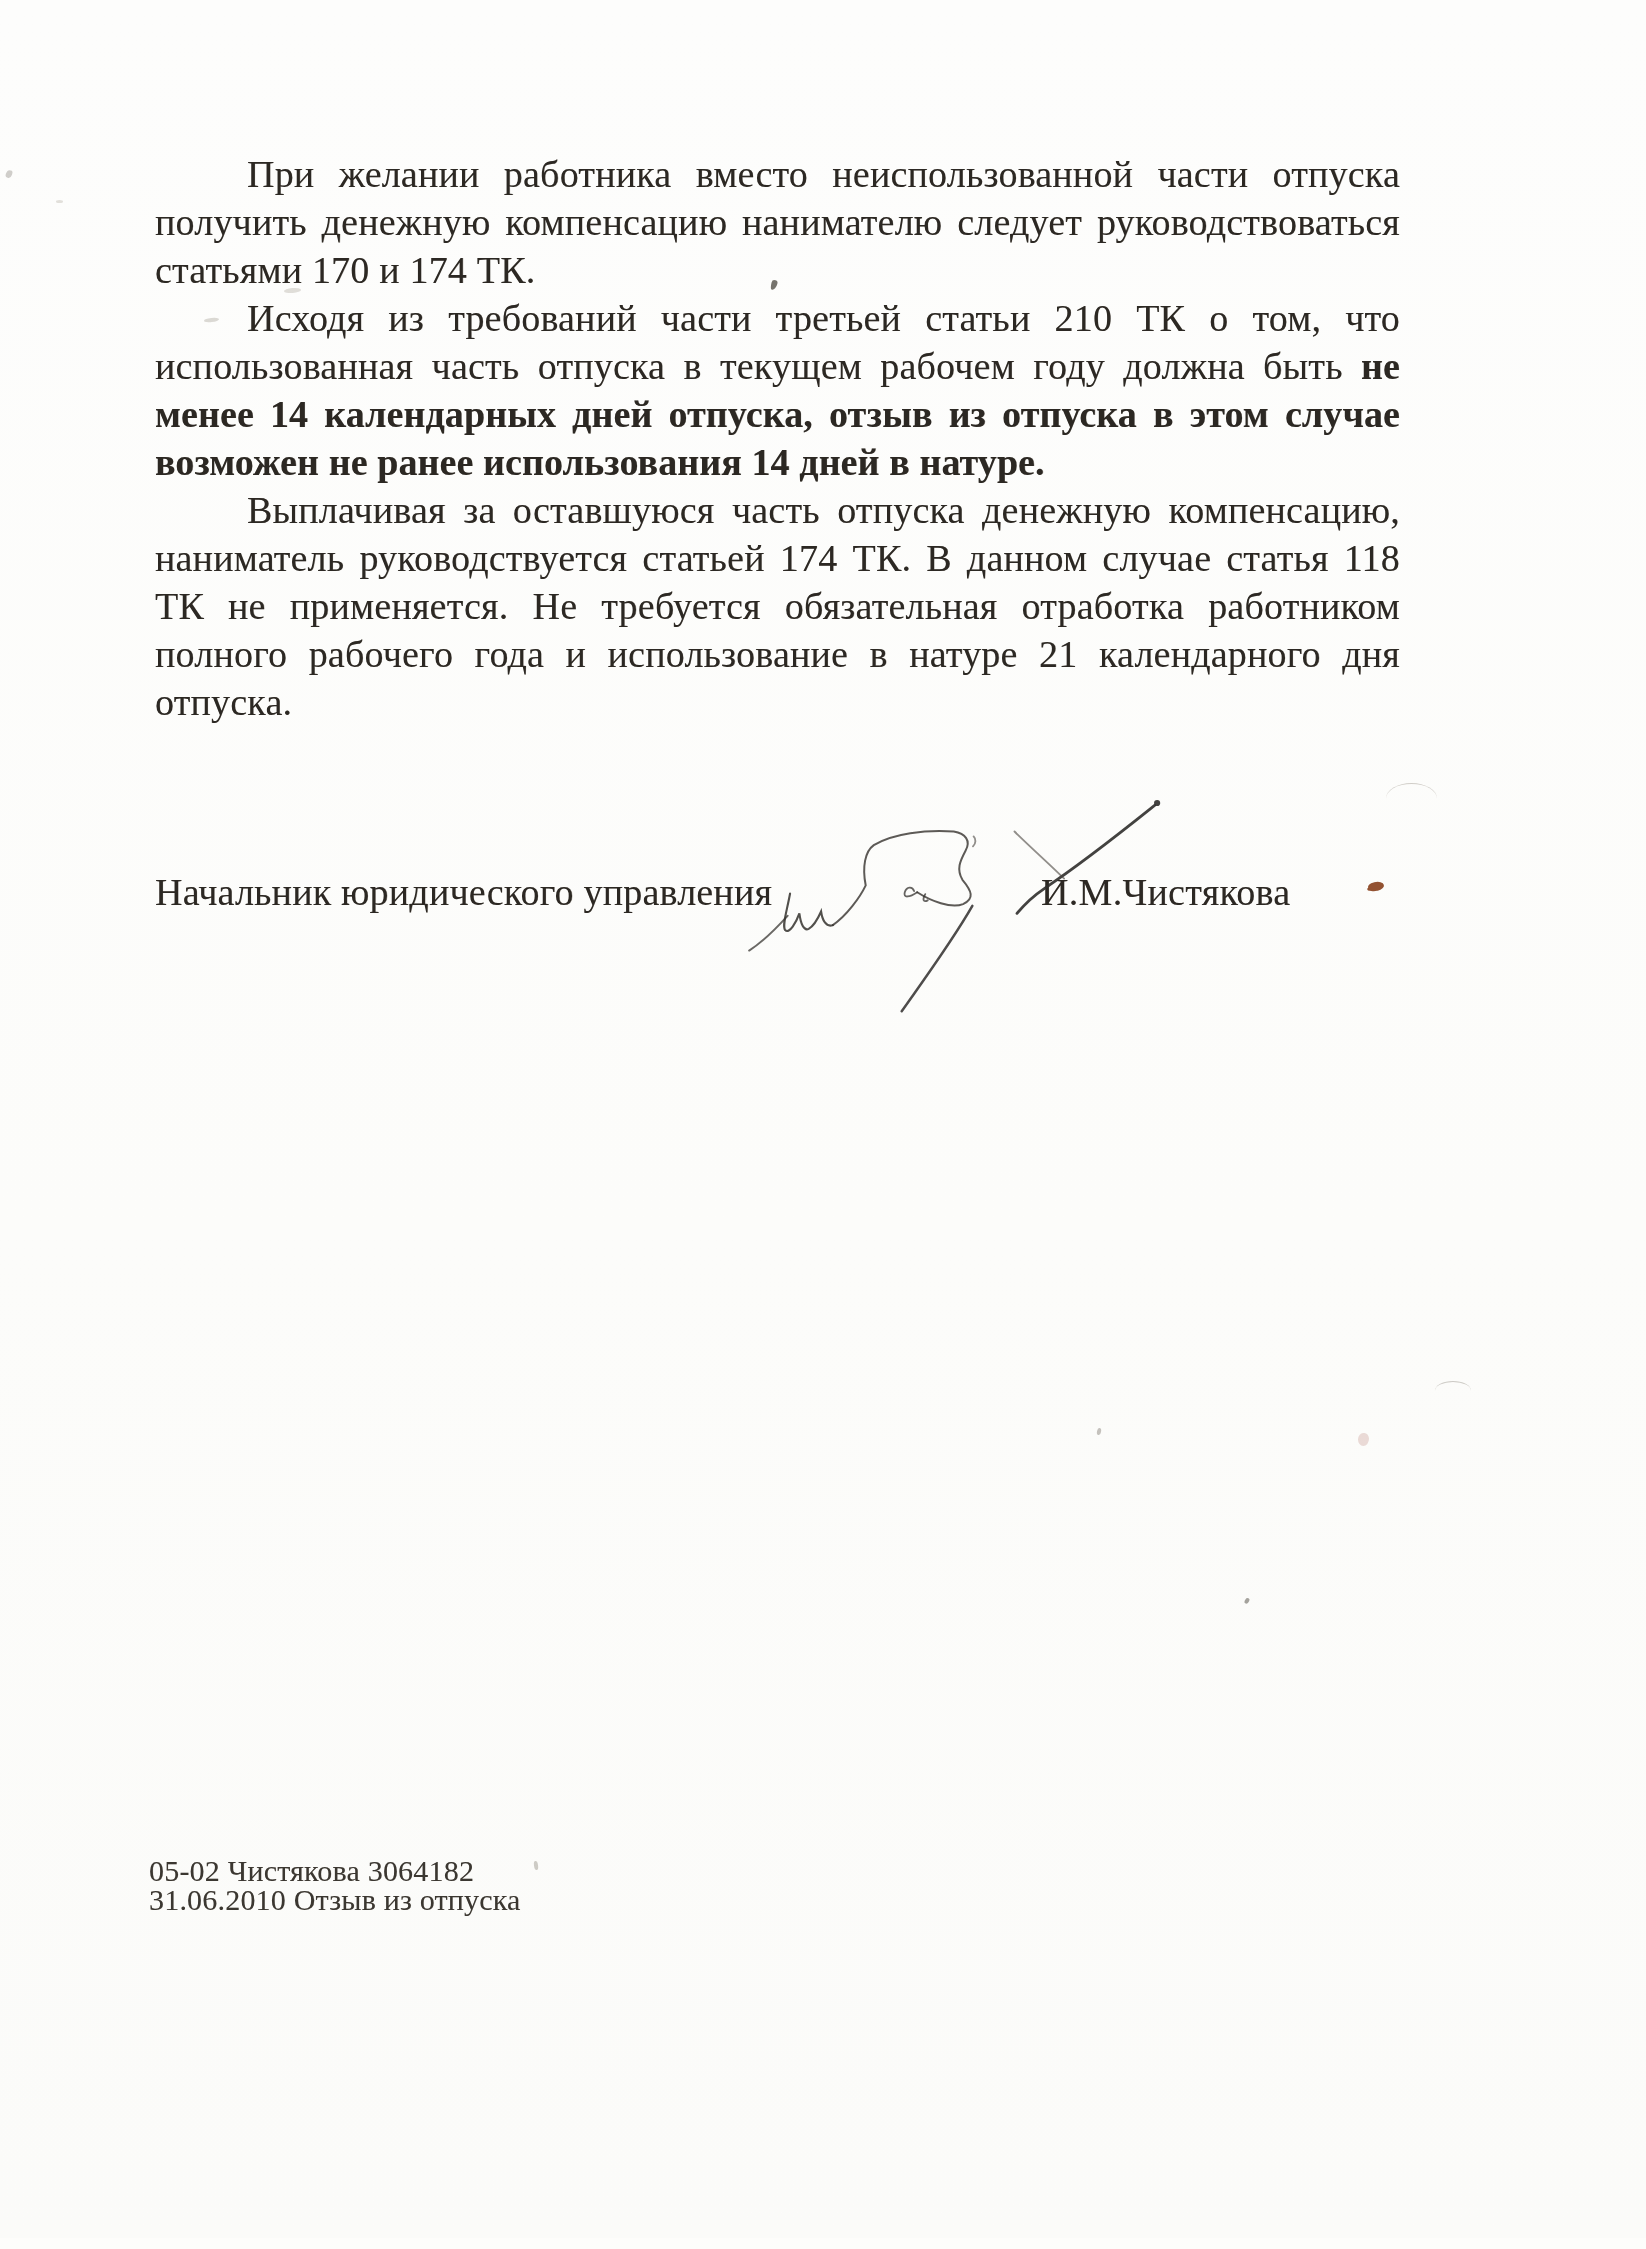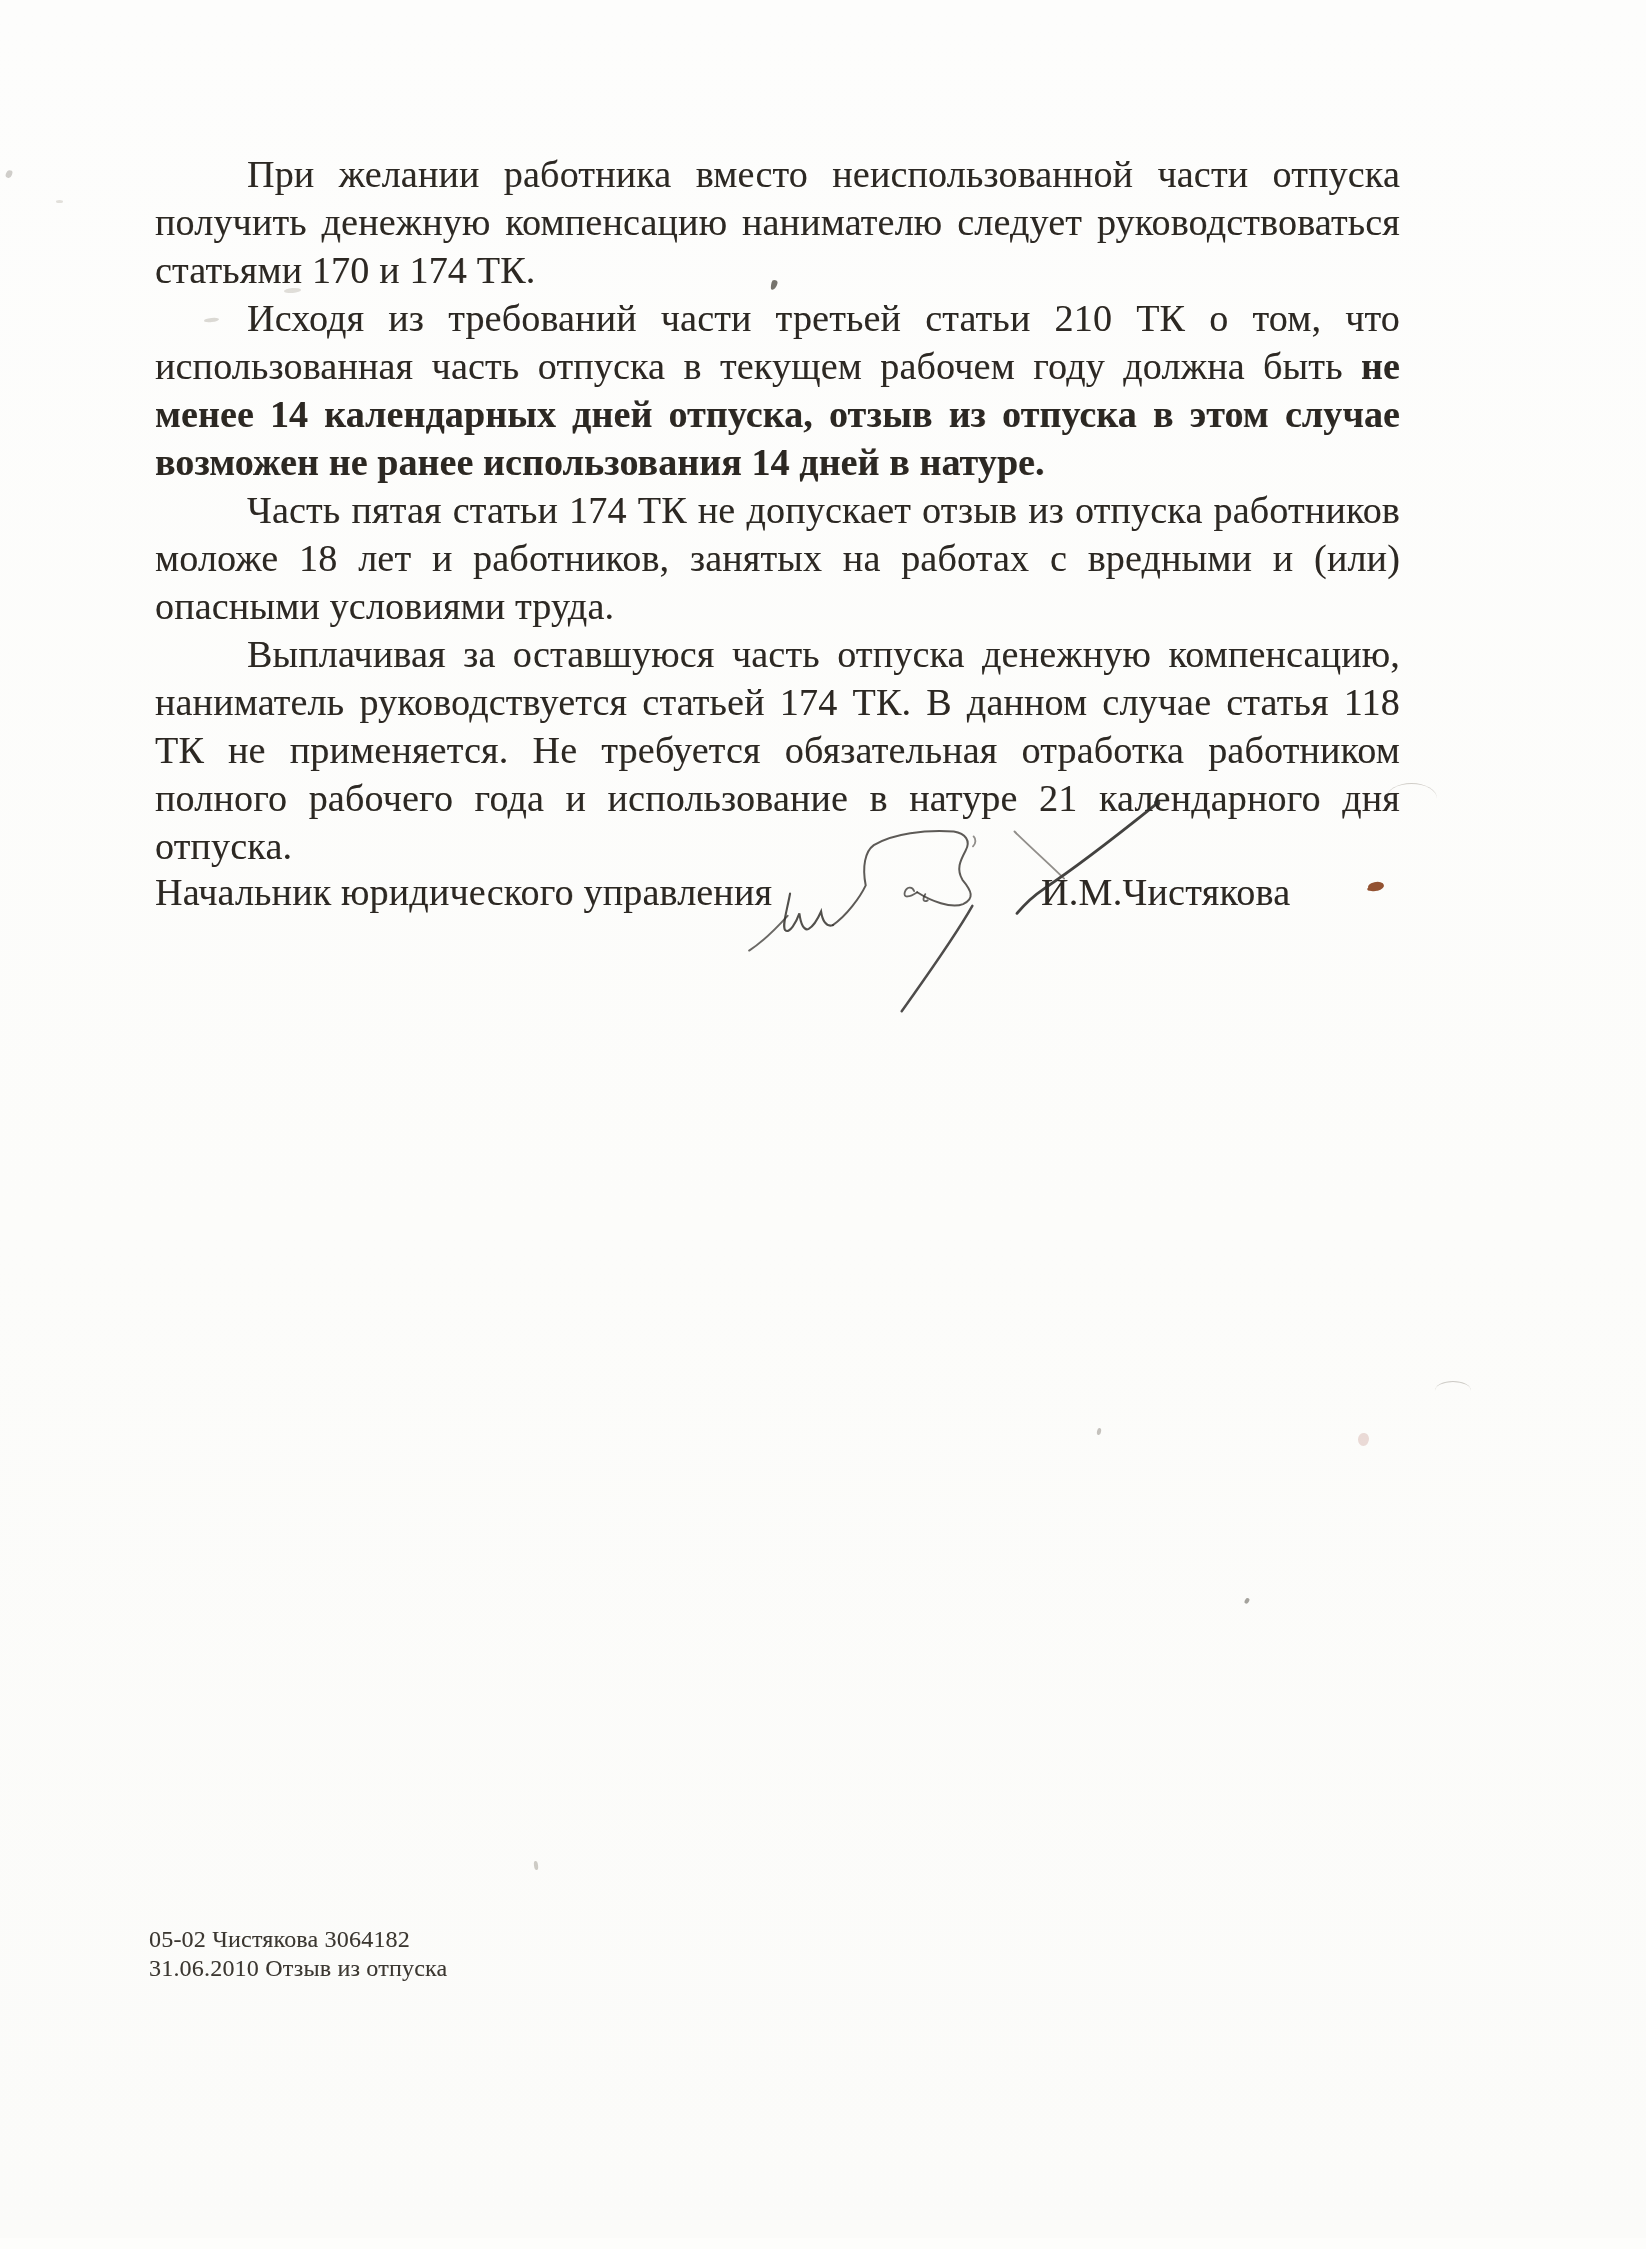--- a/index.html
+++ b/index.html
@@ -70,22 +70,22 @@
     position: absolute;
     left: 738px;
     top: 794px;
     width: 434px;
     height: 230px;
   }
   
   .doc-footer {
     position: absolute;
     left: 149px;
-    top: 1925px;
-    font-size: 24px;
+    top: 1856px;
+    font-size: 30px;
     line-height: 29px;
     color: #3b3731;
     letter-spacing: 0.2px;
     text-shadow: 0.2px 0.3px 0.4px rgba(70, 60, 48, 0.3);
   }
   
   .artifact { position: absolute; pointer-events: none; }
   .speck-a { left: 6.2px; top: 170px; width: 5.6px; height: 8px; background: #9a958d; opacity: .45; border-radius: 60% 40% 55% 45%; transform: rotate(20deg); }
   .speck-b { left: 56px; top: 200px; width: 6.8px; height: 3.1px; background: #b8b3aa; opacity: .4; border-radius: 50%; }
   .comma-mark { left: 771px; top: 280px; width: 5.6px; height: 10px; background: #4a453d; opacity: .75; border-radius: 55% 45% 70% 30% / 30% 30% 70% 70%; transform: rotate(14deg); }
@@ -100,21 +100,20 @@
   .speck-l { left: 534px; top: 1861px; width: 4.3px; height: 8.7px; background: #a09b91; opacity: .5; border-radius: 50%; transform: rotate(-8deg); }
 </style>
 </head>
 <body>
 
 <div class="page">
 
   <div class="doc-body">
     <p class="para">При желании работника вместо неиспользованной части отпуска получить денежную компенсацию нанимателю следует руководствоваться статьями 170 и 174 ТК.</p>
     <p class="para"><span>Исходя из требований части третьей статьи 210 ТК о том, что использованная часть  отпуска в текущем рабочем году должна быть </span><span class="bold-run">не менее 14 календарных дней отпуска, отзыв  из отпуска в этом случае возможен не ранее  использования 14 дней в натуре.</span></p>
-    <p class="para">Часть пятая статьи 174 ТК не допускает отзыв из отпуска работников моложе 18 лет и работников, занятых на работах с вредными и (или) опасными условиями труда.</p>
     <p class="para">Выплачивая за оставшуюся часть отпуска денежную компенсацию, наниматель руководствуется статьей 174 ТК. В данном случае статья 118 ТК не применяется. Не требуется обязательная отработка работником полного рабочего года и использование в натуре 21 календарного дня отпуска.</p>
   </div>
 
   <div class="sig-role">Начальник юридического управления</div>
   <div class="sig-name">И.М.Чистякова</div>
 
   <svg class="signature-svg" viewBox="0 0 700 370" fill="none" xmlns="http://www.w3.org/2000/svg">
 
     <path d="M18 252 C40 238 60 218 80 196" stroke="#3a3733" stroke-width="3.2" stroke-linecap="round" opacity="0.75"></path>
     <path d="M84 160 C78 192 71 212 76 219 C83 226 94 206 99 192 C101 208 106 221 114 217 C123 212 130 198 134 189 C136 203 142 215 153 211" stroke="#34312d" stroke-width="3.4" stroke-linecap="round" opacity="0.85"></path>

